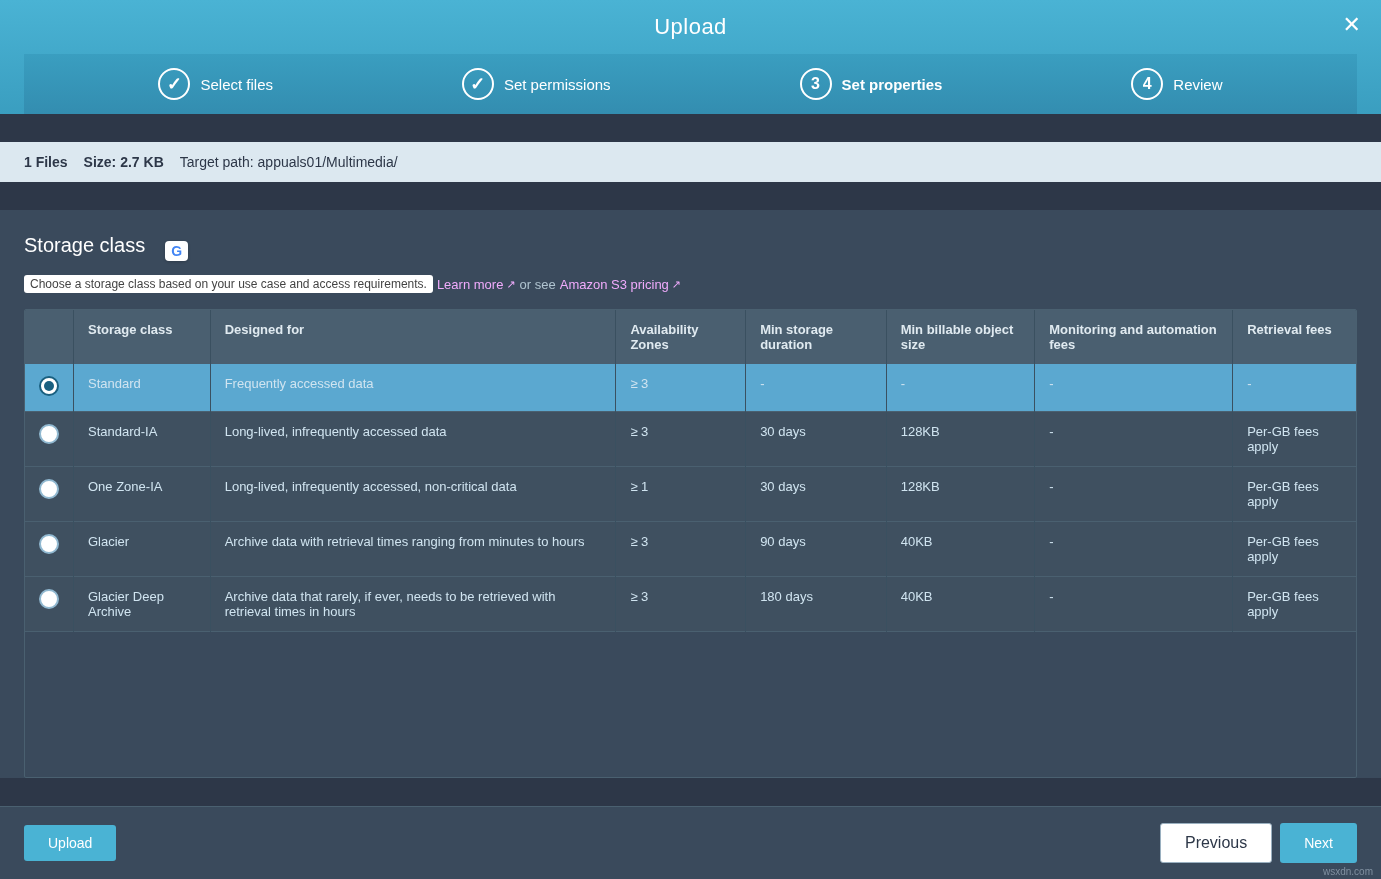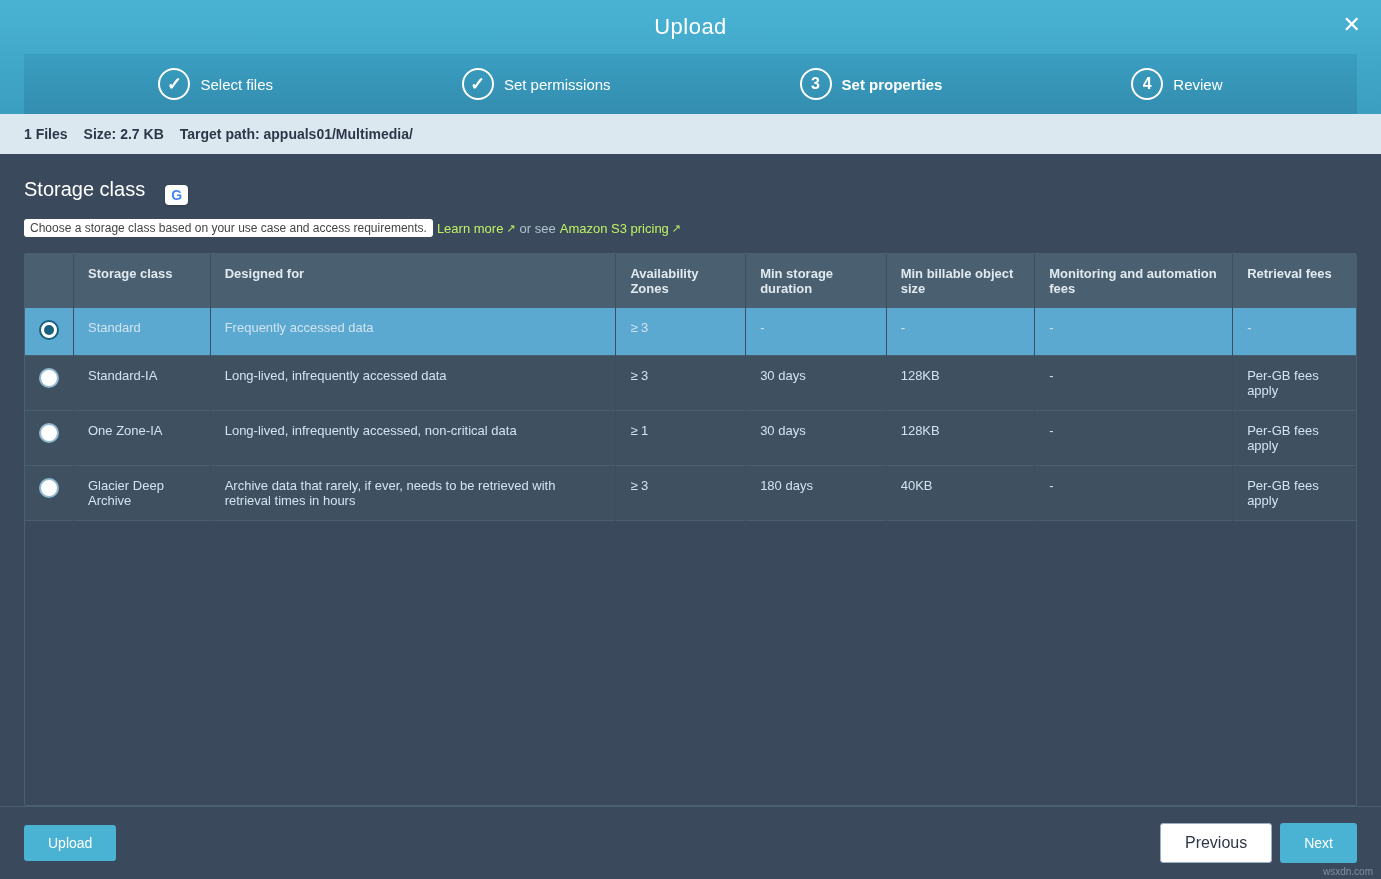--- a/index.html
+++ b/index.html
@@ -5,20 +5,21 @@
     * { box-sizing: border-box; margin: 0; padding: 0; }
     body { font-family: 'Segoe UI', Arial, sans-serif; background: #2d3748; width: 1381px; height: 879px; overflow: hidden; display: flex; align-items: center; justify-content: center; }
 
     .dialog {
       width: 1381px;
       height: 879px;
       background: #2d3748;
       display: flex;
       flex-direction: column;
       position: relative;
+      gap: 28px;
     }
 
     
     .dialog-header {
       background: linear-gradient(180deg, #4ab3d4 0%, #3a9ec0 100%);
       padding: 14px 24px 0 24px;
       position: relative;
     }
 
     .dialog-title-row {
@@ -103,21 +104,21 @@
       align-items: center;
       gap: 16px;
       font-size: 14px;
       color: #2d3748;
     }
 
     .subheader-files { font-weight: 600; }
     .subheader-size { color: #2d3748; }
     .subheader-size span { font-weight: 600; }
     .subheader-path { color: #2d3748; }
-    .subheader-path span { font-weight: 700; }
+    .subheader-path span { font-weight: 400; }
 
     
     .main-content {
       flex: 1;
       background: #3a4a5c;
       padding: 24px 24px 0 24px;
       overflow: hidden;
       display: flex;
       flex-direction: column;
     }
@@ -141,21 +142,21 @@
 
     .section-desc .desc-text {
       background: white;
       color: #444;
       padding: 2px 6px;
       border-radius: 3px;
       font-size: 12px;
     }
 
     .link {
-      color: #bef264;
+      color: #f0abfc;
       text-decoration: none;
       cursor: pointer;
       display: inline-flex;
       align-items: center;
       gap: 3px;
       font-size: 13px;
     }
 
     .ext-icon {
       font-size: 11px;
@@ -432,20 +433,32 @@
       <td>≥ 1</td>
       <td>30 days</td>
       <td>128KB</td>
       <td>-</td>
       <td>Per-GB fees apply</td>
     </tr>
             <tr>
       <td class="radio-col">
         <span class="radio-btn "></span>
       </td>
+      <td>Glacier</td>
+      <td>Archive data with retrieval times ranging from minutes to hours</td>
+      <td>≥ 3</td>
+      <td>90 days</td>
+      <td>40KB</td>
+      <td>-</td>
+      <td>Per-GB fees apply</td>
+    </tr>
+            <tr>
+      <td class="radio-col">
+        <span class="radio-btn "></span>
+      </td>
       <td>Glacier Deep Archive</td>
       <td>Archive data that rarely, if ever, needs to be retrieved with retrieval times in hours</td>
       <td>≥ 3</td>
       <td>180 days</td>
       <td>40KB</td>
       <td>-</td>
       <td>Per-GB fees apply</td>
     </tr>
           </tbody>
       </table>

